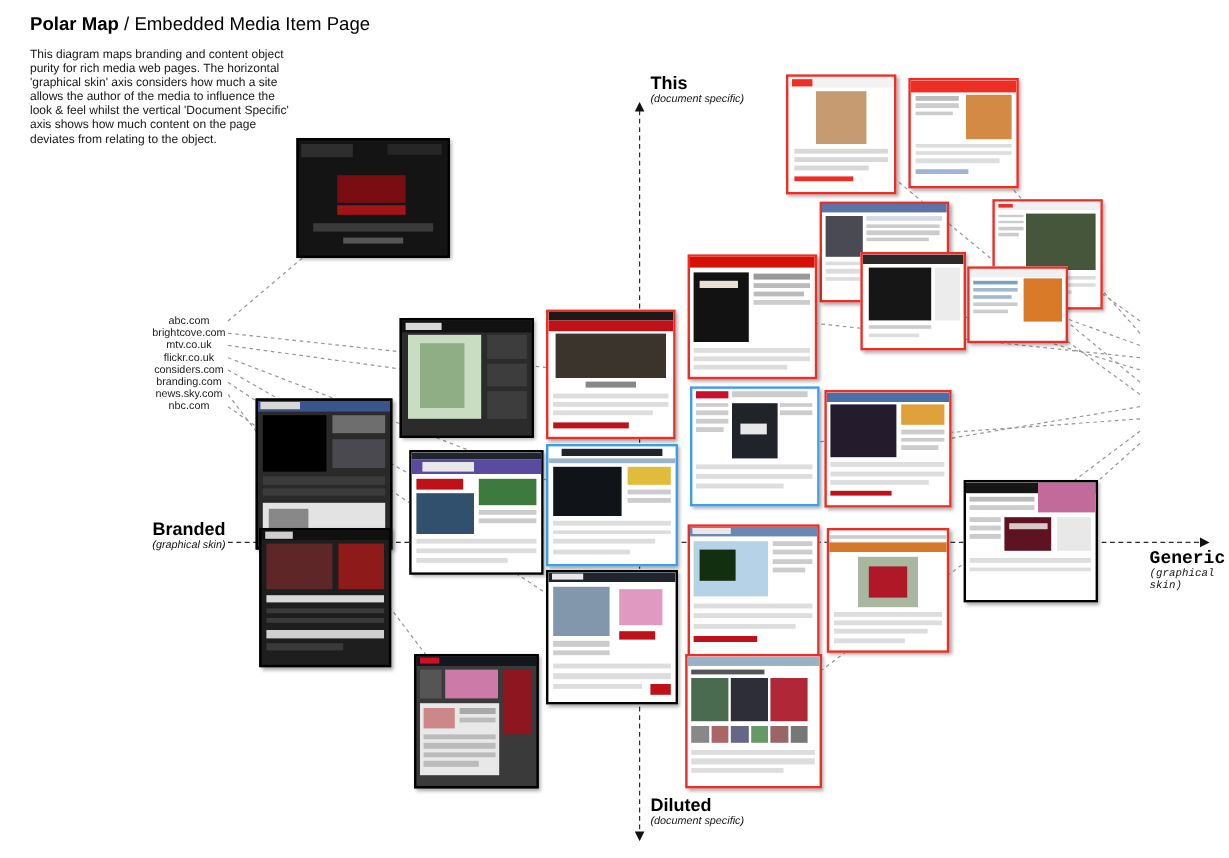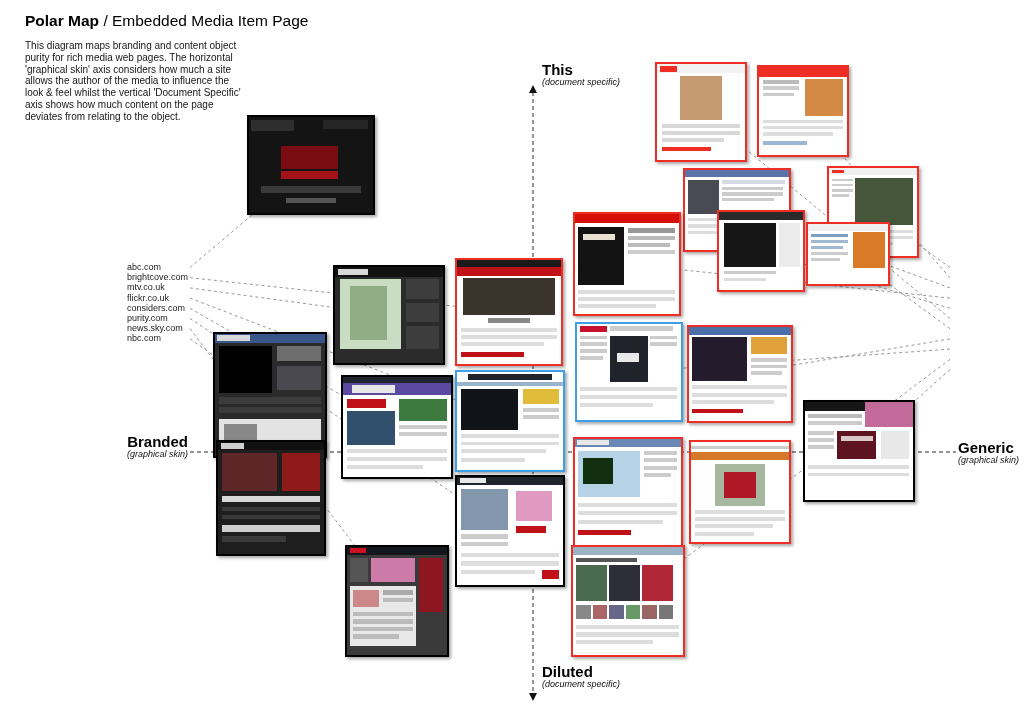--- a/index.html
+++ b/index.html
@@ -17,30 +17,30 @@
   .title .light { font-weight:normal; }
   .desc { position:absolute; left:25px; top:40px; width:224px; font-size:10px;
           line-height:11.8px; color:#151515; z-index:3; }
 
   .legend { position:absolute; left:25px; top:142px; z-index:3; }
   .legend-item { display:flex; align-items:center; margin-bottom:2px; }
   .swatch { width:9px; height:9px; border:2px solid #000; background:#fff; margin-right:6px; flex:0 0 auto; }
   .legend-label { font-size:9.5px; color:#111; letter-spacing:0.2px; }
 
   .site-list { position:absolute; font-size:9px; line-height:10.2px; color:#222; z-index:3; }
-  .site-list.left  { right:836px; top:262px; text-align:left; }
+  .site-list.left  { right:836px; top:262px; text-align:center; }
   .site-list.right { left:952px; top:262px; text-align:left; }
 
   .axis-label { position:absolute; z-index:2; background:#ffffff; padding:0 2px; }
   .axis-label .main { font-size:15px; font-weight:bold; color:#000; display:block; line-height:15px; }
   .axis-label .sub  { font-size:9px; font-style:italic; color:#111; display:block; line-height:10px; }
   .axis-label.pure    { left:540px; top:62px; }
   .axis-label.diluted { left:540px; top:664px; }
   .axis-label.branded { left:60px;  top:434px; width:126px; text-align:right; }
-  .axis-label.generic { left:956px; top:440px; }
+  .axis-label.generic { left:956px; top:458px;font-family:Liberation Mono, monospace; }
 
   .thumb { position:absolute; box-sizing:border-box; border:2px solid #000;
            overflow:hidden; z-index:1; box-shadow:2px 2px 3px rgba(0,0,0,0.35); }
   .thumb .blk { position:absolute; }
 </style>
 </head>
 <body>
 
 <div class="canvas" id="canvas">
 
@@ -80,21 +80,21 @@
 
   <div class="desc">This diagram maps branding and content object purity for rich media web pages. The horizontal 'graphical skin' axis considers how much a site allows the author of the media to influence the look &amp; feel whilst the vertical 'Document Specific' axis shows how much content on the page deviates from relating to the object.</div>
 
 
   <div class="site-list left" id="leftList">
       <div class="site-label">abc.com</div>
       <div class="site-label">brightcove.com</div>
       <div class="site-label">mtv.co.uk</div>
       <div class="site-label">flickr.co.uk</div>
       <div class="site-label">considers.com</div>
-      <div class="site-label">purity.com</div>
+      <div class="site-label">branding.com</div>
       <div class="site-label">news.sky.com</div>
       <div class="site-label">nbc.com</div>
     </div>
 
   <div class="axis-label pure">
     <span class="main">This</span>
     <span class="sub">(document specific)</span>
   </div>
   <div class="axis-label diluted">
     <span class="main">Diluted</span>

